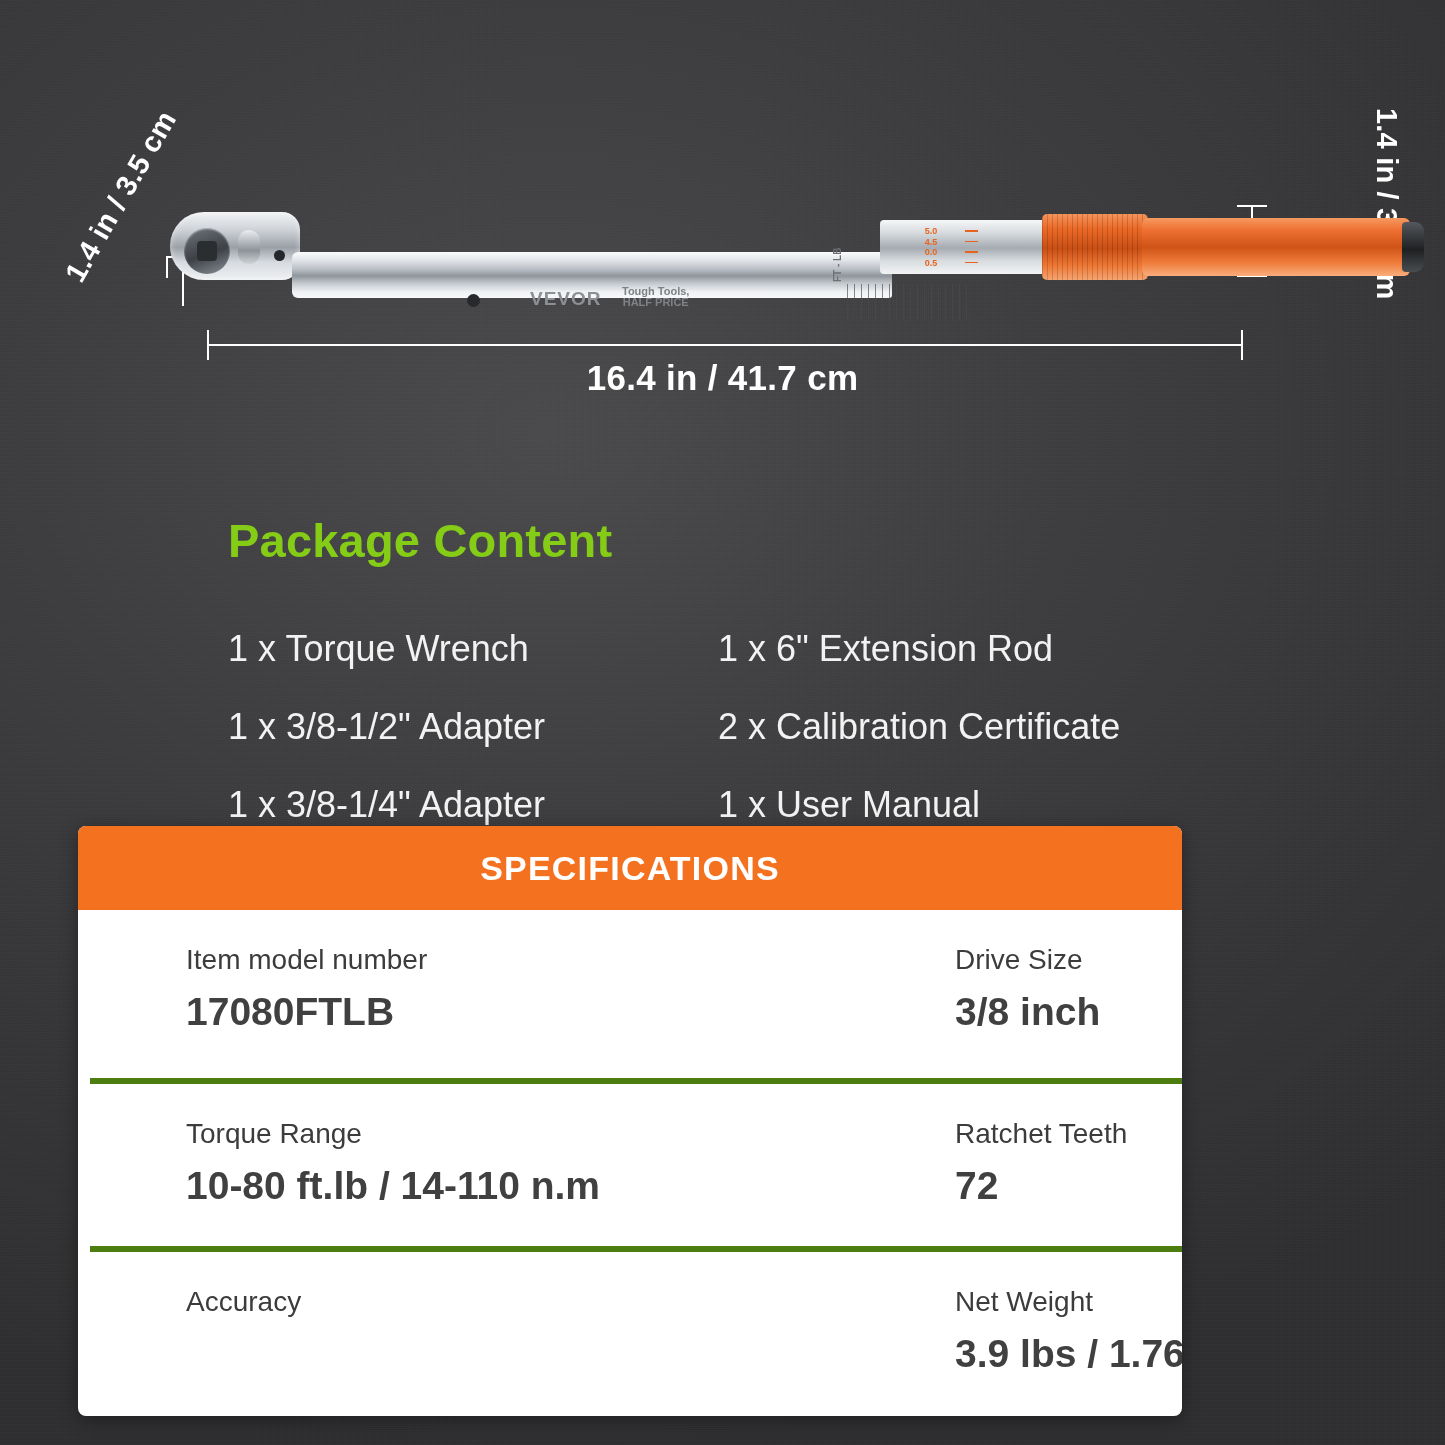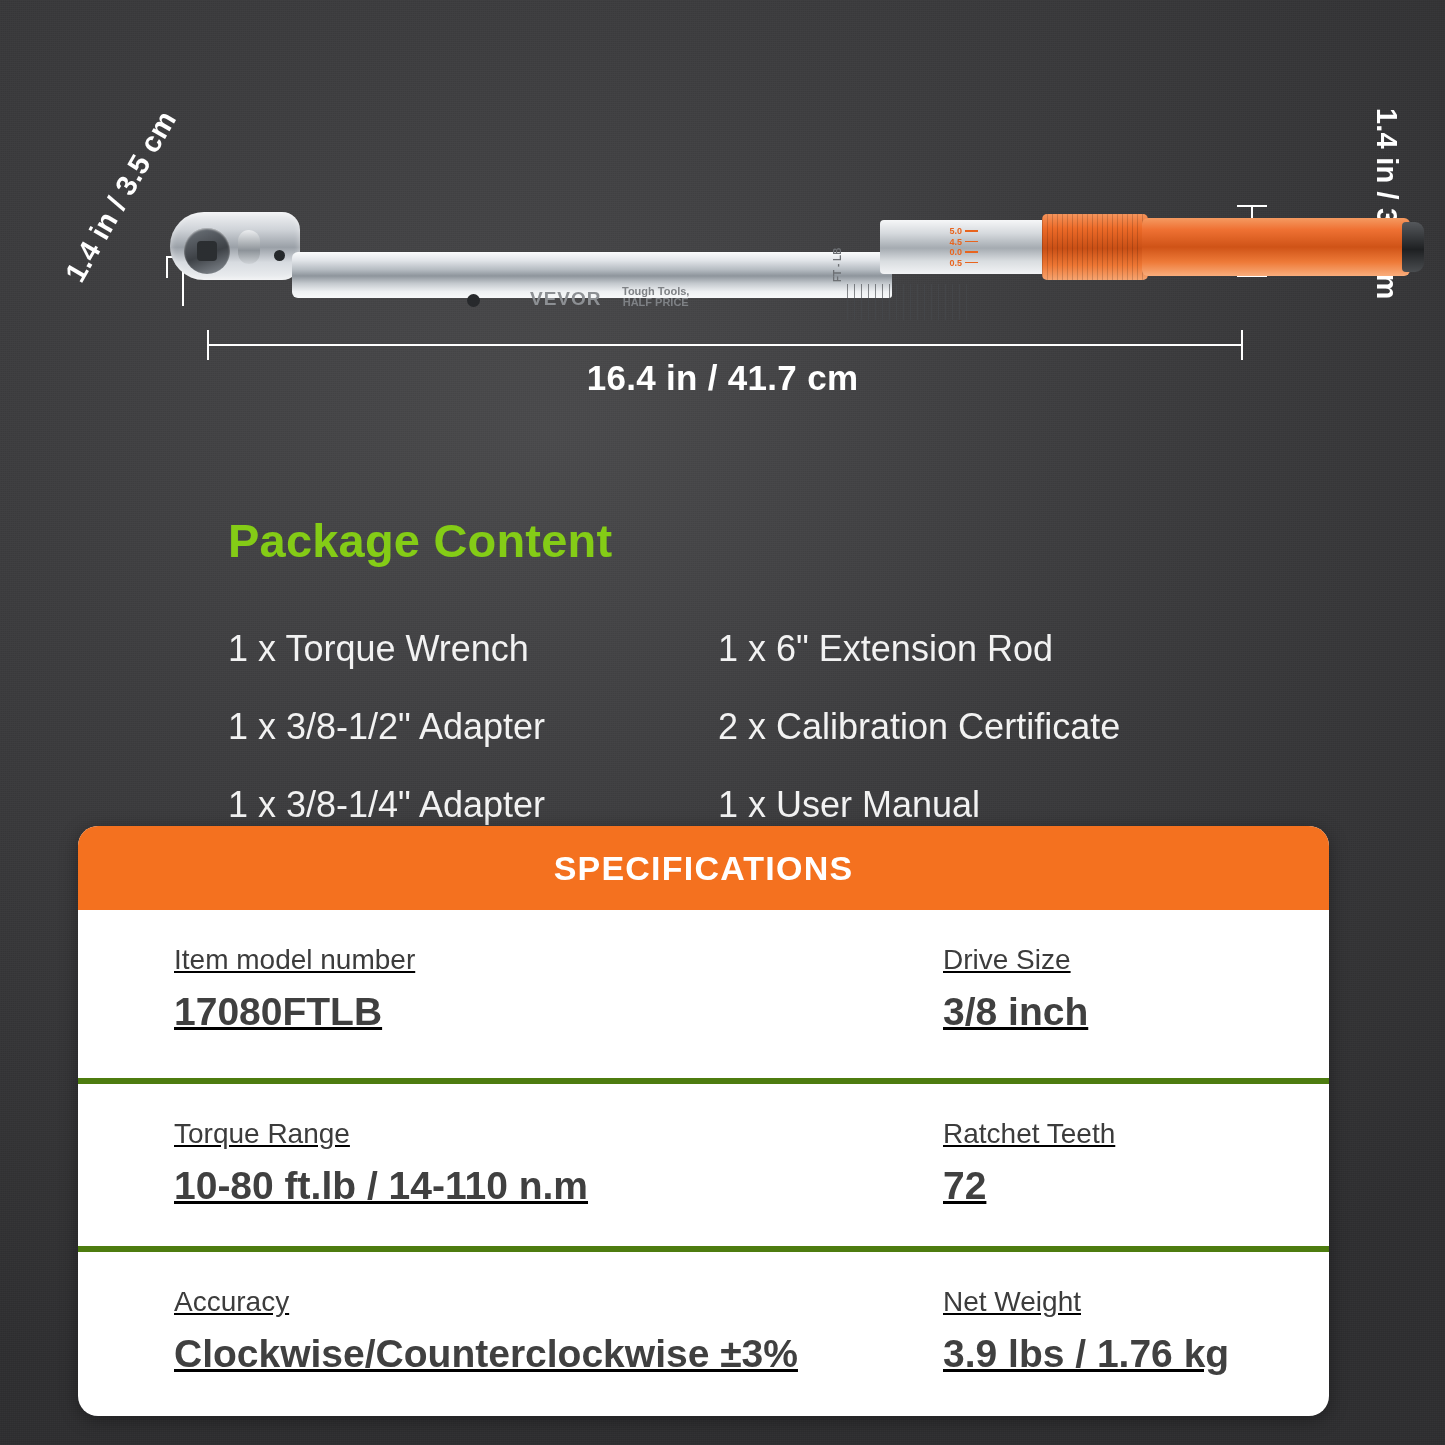--- a/index.html
+++ b/index.html
@@ -267,20 +267,21 @@
     color: #e8641e;
     font-size: 9px;
     font-weight: bold;
     line-height: 10.5px;
     text-align: right;
   }
   .collar-scale i {
     font-style: normal;
     display: block;
     position: relative;
+    text-align: center;
   }
   .collar-scale i::before {
     content: "";
     position: absolute;
     right: -16px;
     top: 4px;
     width: 13px;
     height: 1.5px;
     background: #e8641e;
   }
@@ -331,41 +332,40 @@
     row-gap: 36px;
     color: #f2f2f2;
     font-size: 36px;
   }
   .pkg-item { white-space: nowrap; }
 
   
   .spec-card {
     position: absolute;
     left: 78px; top: 826px;
-    width: 1251px;
+    width: 1104px;
     height: 590px;
     background: #ffffff;
-    border-radius: 20px;
+    border-radius: 8px;
     overflow: hidden;
     box-shadow: 0 4px 18px rgba(0,0,0,.35);
   }
   .spec-header {
     height: 84px;
     background: #f4711f;
     color: #fff;
     font-size: 34px;
     font-weight: bold;
     letter-spacing: 1.2px;
     display: flex;
     align-items: center;
     justify-content: center;
   }
   .spec-body {
-    padding: 0 0 0 0;
-    text-decoration: underline;
+    padding: 0 0 0 12px;
   }
   .spec-row {
     display: grid;
     grid-template-columns: 793px 497px;
     height: 168px;
     box-sizing: border-box;
   }
   .spec-row + .spec-row .spec-cell {
     border-top: 6px solid #4d7c0f;
   }
@@ -471,21 +471,20 @@
         </div>
         <div class="spec-cell right">
           <div class="spec-label">Ratchet Teeth</div>
           <div class="spec-value">72</div>
         </div>
       </div>
 
       <div class="spec-row">
         <div class="spec-cell">
           <div class="spec-label">Accuracy</div>
-          <div class="spec-value">Clockwise/Counterclockwise ±3%</div>
         </div>
         <div class="spec-cell right">
           <div class="spec-label">Net Weight</div>
           <div class="spec-value">3.9 lbs / 1.76 kg</div>
         </div>
       </div>
 
     </div>
   </div>
 

